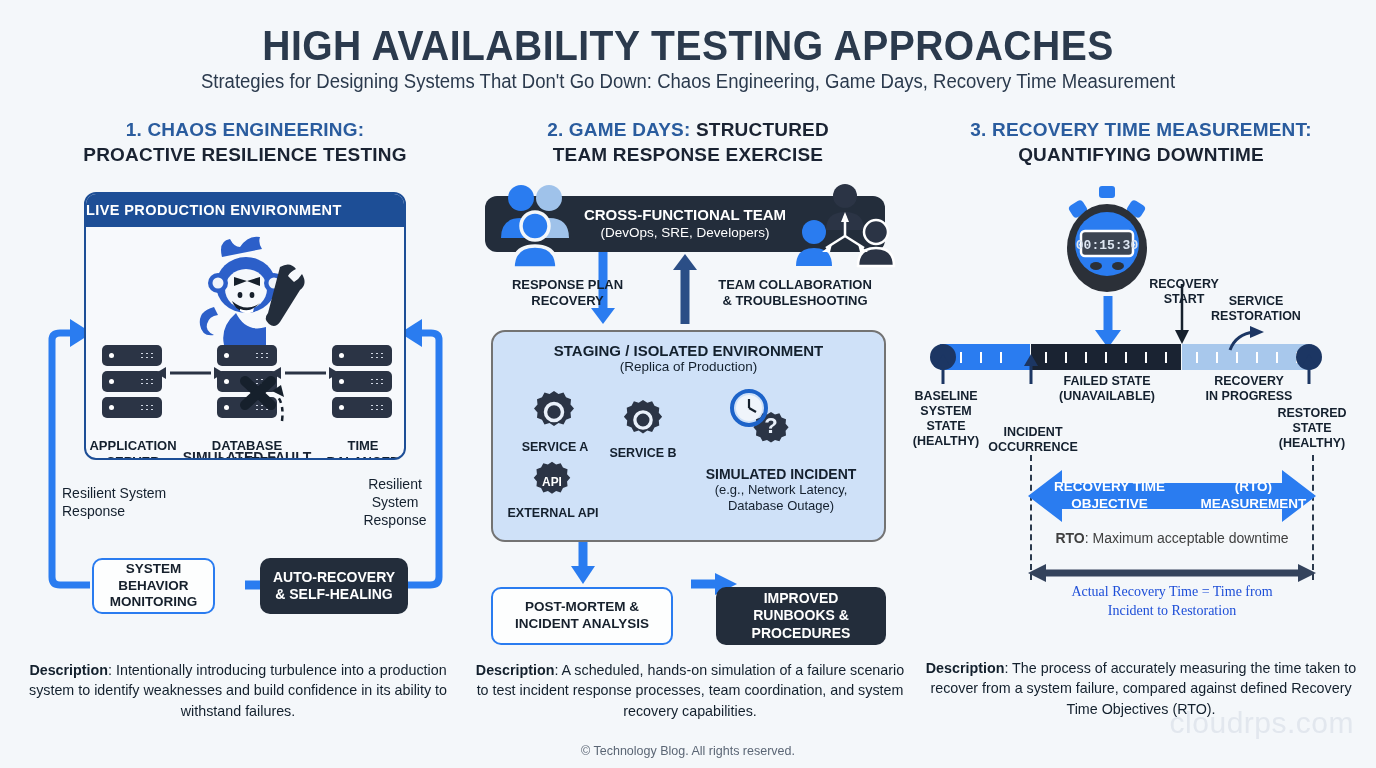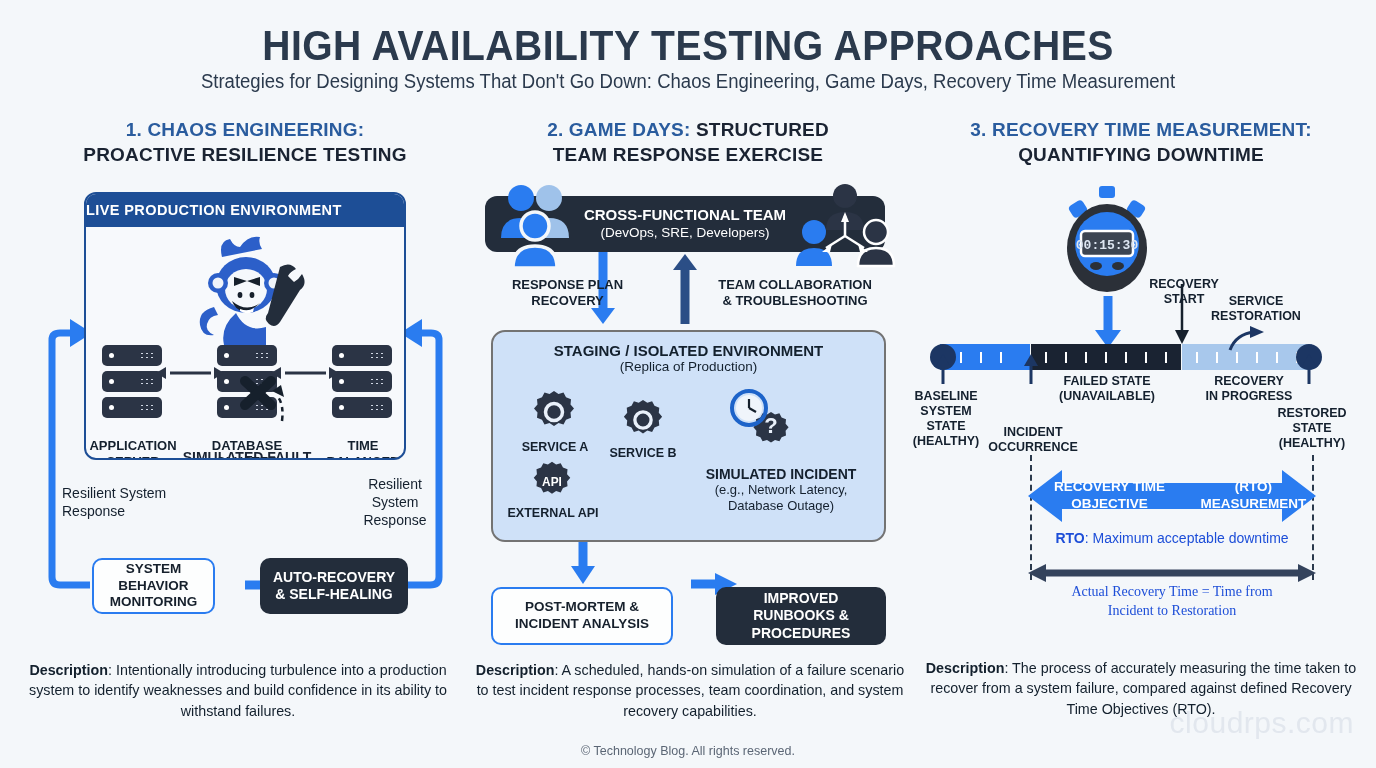--- a/index.html
+++ b/index.html
@@ -442,21 +442,21 @@
   <div class="dash-v" style="left:1312px;top:455px;height:125px;"></div>
 
   <svg style="position:absolute;left:1028px;top:468px;width:288px;height:56px" viewBox="0 0 288 56" preserveAspectRatio="none">
     <polygon points="0,28 34,2 34,15 254,15 254,2 288,28 254,54 254,41 34,41 34,54" fill="#2a7cf0"></polygon>
   </svg>
   <div class="rto-band" style="left:1028px;top:468px;width:288px;height:56px;flex-direction:row;">
     <span>RECOVERY TIME OBJECTIVE</span>
     <span>(RTO) MEASUREMENT</span>
   </div>
 
-  <div style="position:absolute;left:1020px;top:530px;width:304px;text-align:center;font-size:14px;color:#1d4ed8;">
+  <div style="position:absolute;left:1020px;top:530px;width:304px;text-align:center;font-size:14px;color:#404040;">
     <b>RTO</b><span>: Maximum acceptable downtime</span>
   </div>
 
   <svg style="position:absolute;left:1028px;top:562px;width:288px;height:22px" viewBox="0 0 288 22" preserveAspectRatio="none">
     <polygon points="0,11 18,2 18,7.5 270,7.5 270,2 288,11 270,20 270,14.5 18,14.5 18,20" fill="#34435c"></polygon>
   </svg>
   <div style="position:absolute;left:1020px;top:583px;width:304px;text-align:center;font-size:14px;line-height:1.35;color:#1d4ed8;font-family:Liberation Serif, serif;">
     <span>Actual Recovery Time = Time from</span><br><span>Incident to Restoration</span>
   </div>
 

